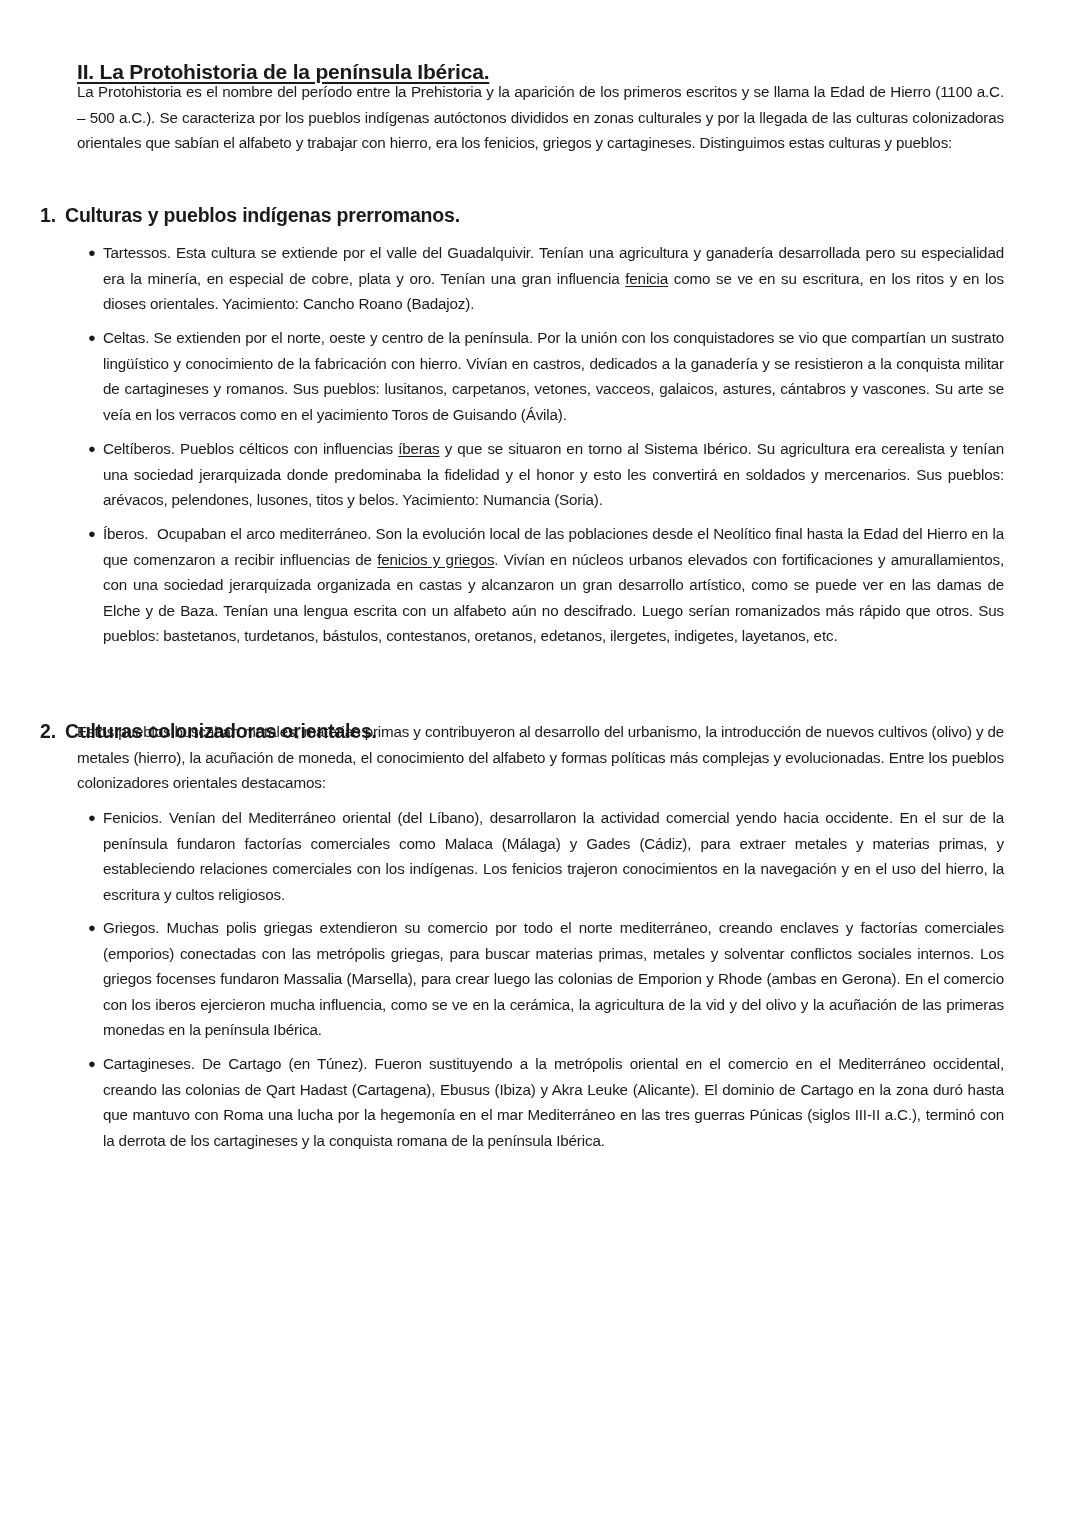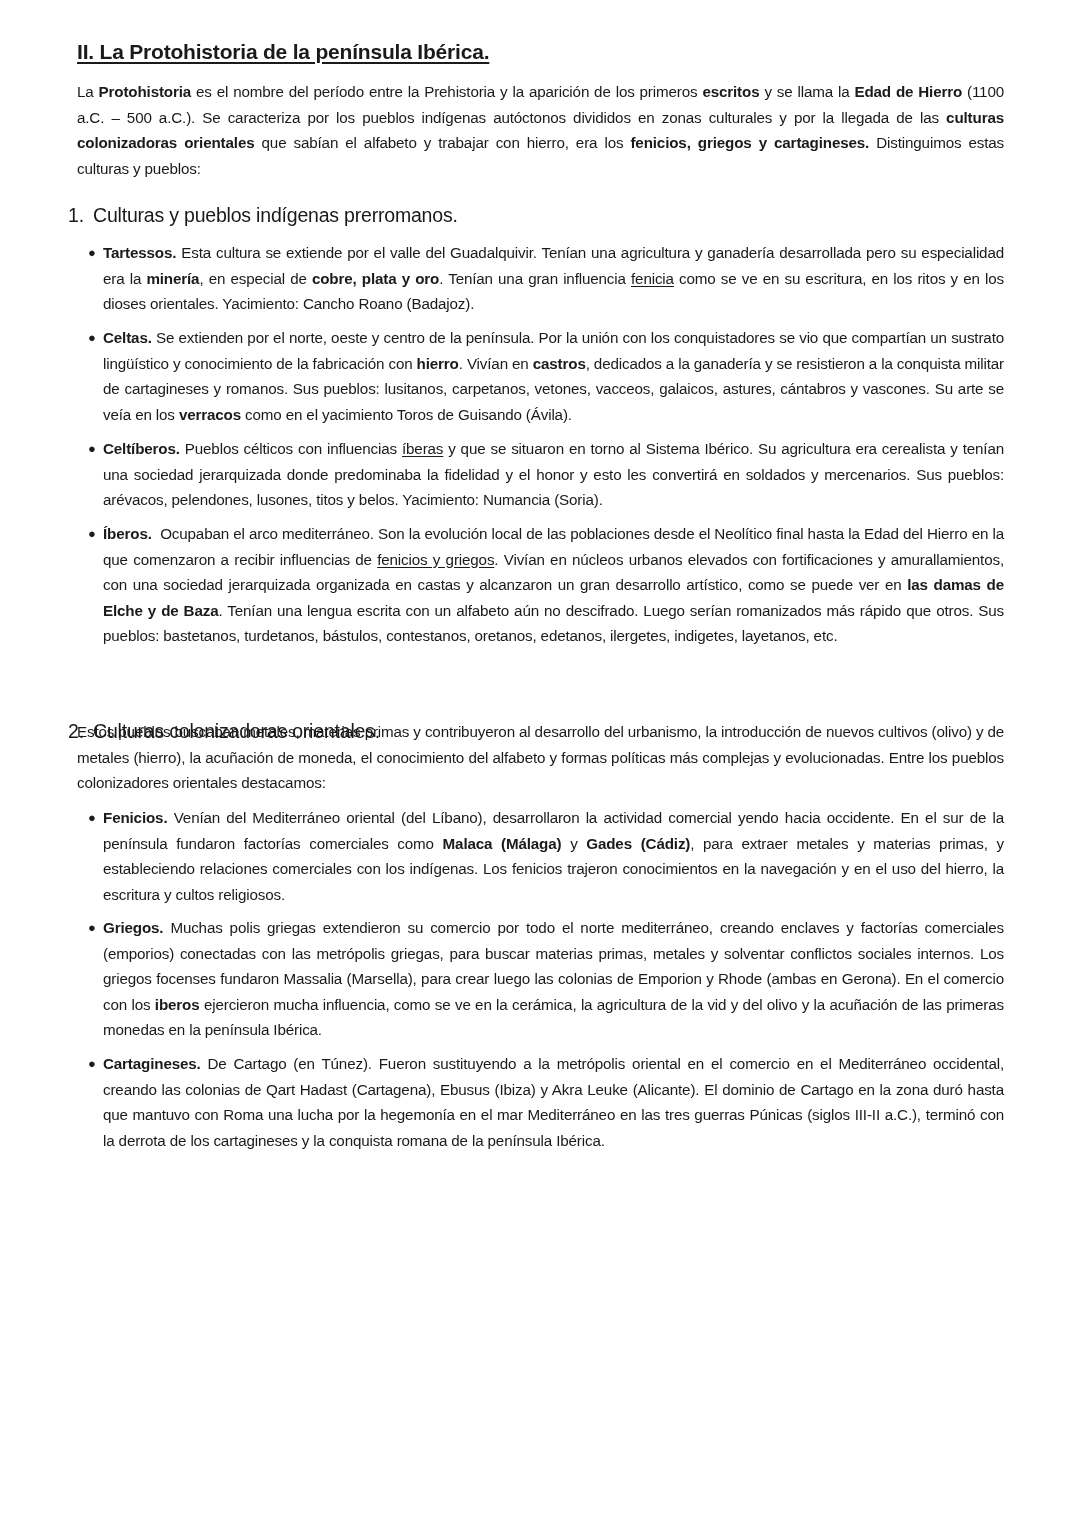--- a/index.html
+++ b/index.html
@@ -1,28 +1,28 @@
 <!DOCTYPE html>
 <html><head>
 <meta charset="utf-8">
 <style>
   html, body { margin: 0; padding: 0; background: #ffffff; }
   body { width: 1080px; height: 1528px; position: relative; overflow: hidden;
          font-family: "Liberation Sans", sans-serif; color: #1a1a1a; }
   .page { position: absolute; left: 0; top: 0; width: 1080px; }
-  .title { position: absolute; left: 77px; top: 40px; font-size: 21px; font-weight: bold;
+  .title { position: absolute; left: 77px; top: 60px; font-size: 21px; font-weight: bold;
            text-decoration: underline; text-underline-offset: 3px; letter-spacing: -0.2px; white-space: nowrap; }
   .para { position: absolute; left: 77px; width: 927px; font-size: 15.2px; line-height: 25.6px;
           text-align: justify; letter-spacing: -0.15px; }
-  .h2 { position: absolute; left: 68px; font-size: 19.5px; font-weight: normal; white-space: nowrap; letter-spacing: -0.2px; }
+  .h2 { position: absolute; left: 40px; font-size: 19.5px; font-weight: bold; white-space: nowrap; letter-spacing: -0.2px; }
   .h2 .num { display: inline-block; width: 25px; }
   .bullet { position: absolute; left: 103px; width: 901px; font-size: 15.2px; line-height: 25.6px;
             text-align: justify; letter-spacing: -0.15px; }
   .bullet .dot { position: absolute; left: -15px; top: 0; font-size: 13px; }
-  b { font-weight: bold; }
+  b { font-weight: normal; }
   .u { text-decoration: underline; text-underline-offset: 2px; font-weight: normal; }
 </style>
 </head>
 <body>
 
 <div class="page">
 
   <div class="title">II. La Protohistoria de la península Ibérica.</div>
 
   <p class="para" style="top:79px;margin:0;"><span>La </span><b>Protohistoria</b><span> es el nombre del período entre la Prehistoria y la aparición de los primeros </span><b>escritos</b><span> y se llama la </span><b>Edad de Hierro</b><span> (1100 a.C. – 500 a.C.). Se caracteriza por los pueblos indígenas autóctonos divididos en zonas culturales y por la llegada de las </span><b>culturas colonizadoras orientales</b><span> que sabían el alfabeto y trabajar con hierro, era los </span><b>fenicios, griegos y cartagineses.</b><span> Distinguimos estas culturas y pueblos:</span></p>

